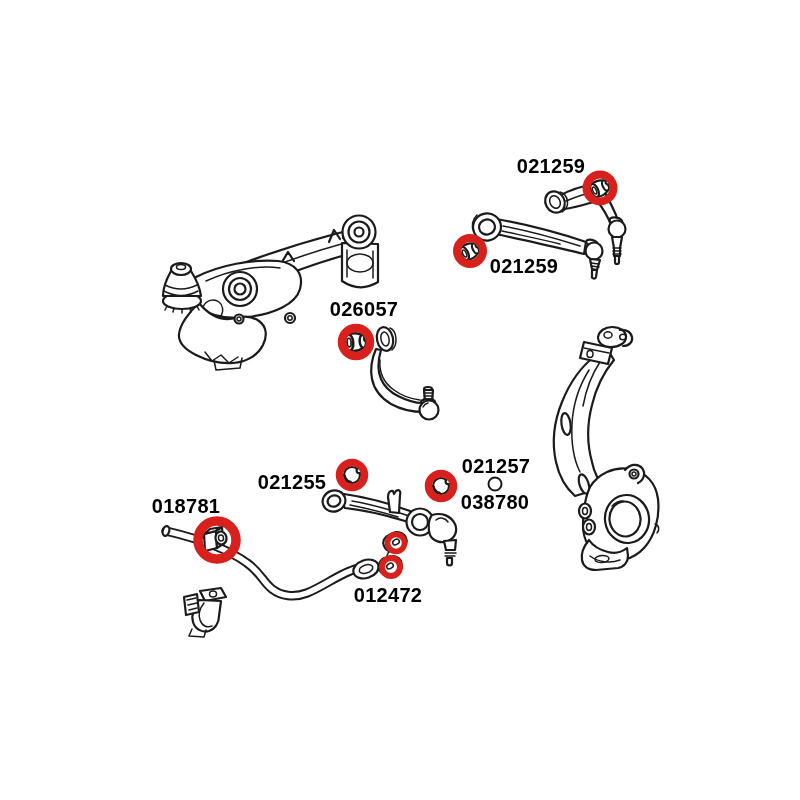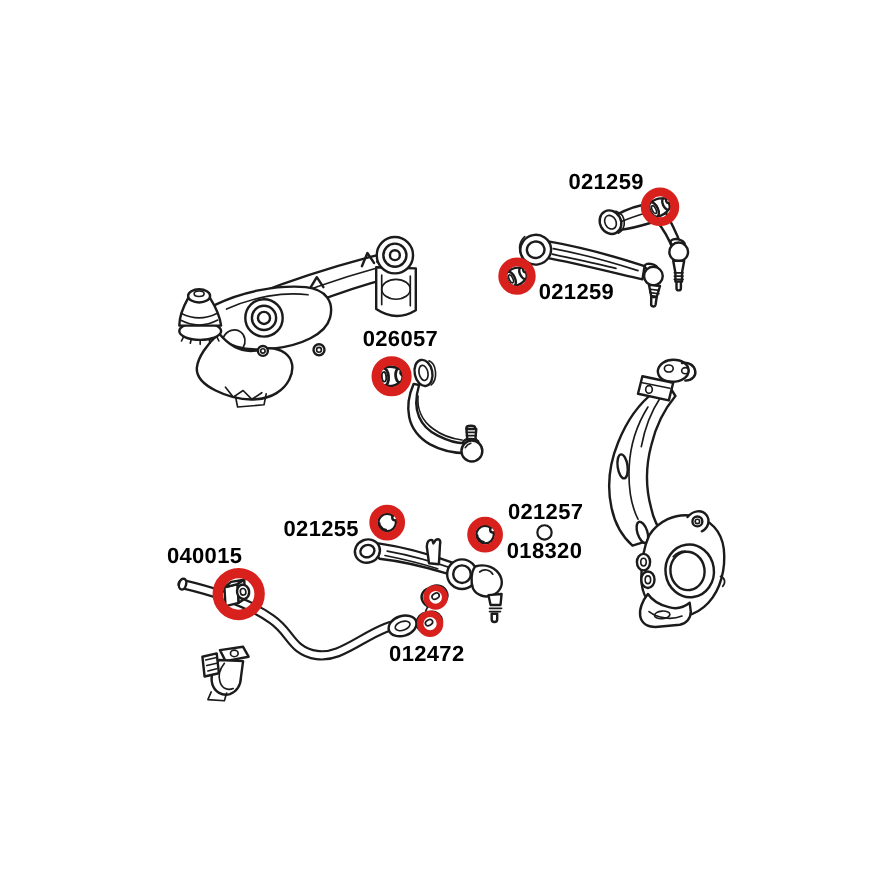--- a/index.html
+++ b/index.html
@@ -250,17 +250,17 @@
     <circle class="ring" cx="396" cy="543" r="8.5" stroke-width="5.5"></circle>
     <circle class="ring" cx="391" cy="567" r="9" stroke-width="6"></circle>
   </g>
 </svg>
 
 <div class="part-label" style="left:551px;top:166px;">021259</div>
 <div class="part-label" style="left:524px;top:266px;">021259</div>
 <div class="part-label" style="left:364px;top:309px;">026057</div>
 <div class="part-label" style="left:292px;top:482px;">021255</div>
 <div class="part-label" style="left:496px;top:466px;">021257</div>
-<div class="part-label" style="left:495px;top:502px;">018320</div>
-<div class="part-label" style="left:186px;top:506px;">040015</div>
+<div class="part-label" style="left:495px;top:502px;">038780</div>
+<div class="part-label" style="left:186px;top:506px;">018781</div>
 <div class="part-label" style="left:388px;top:595px;">012472</div>
 
 </div>
 
 </body></html>

